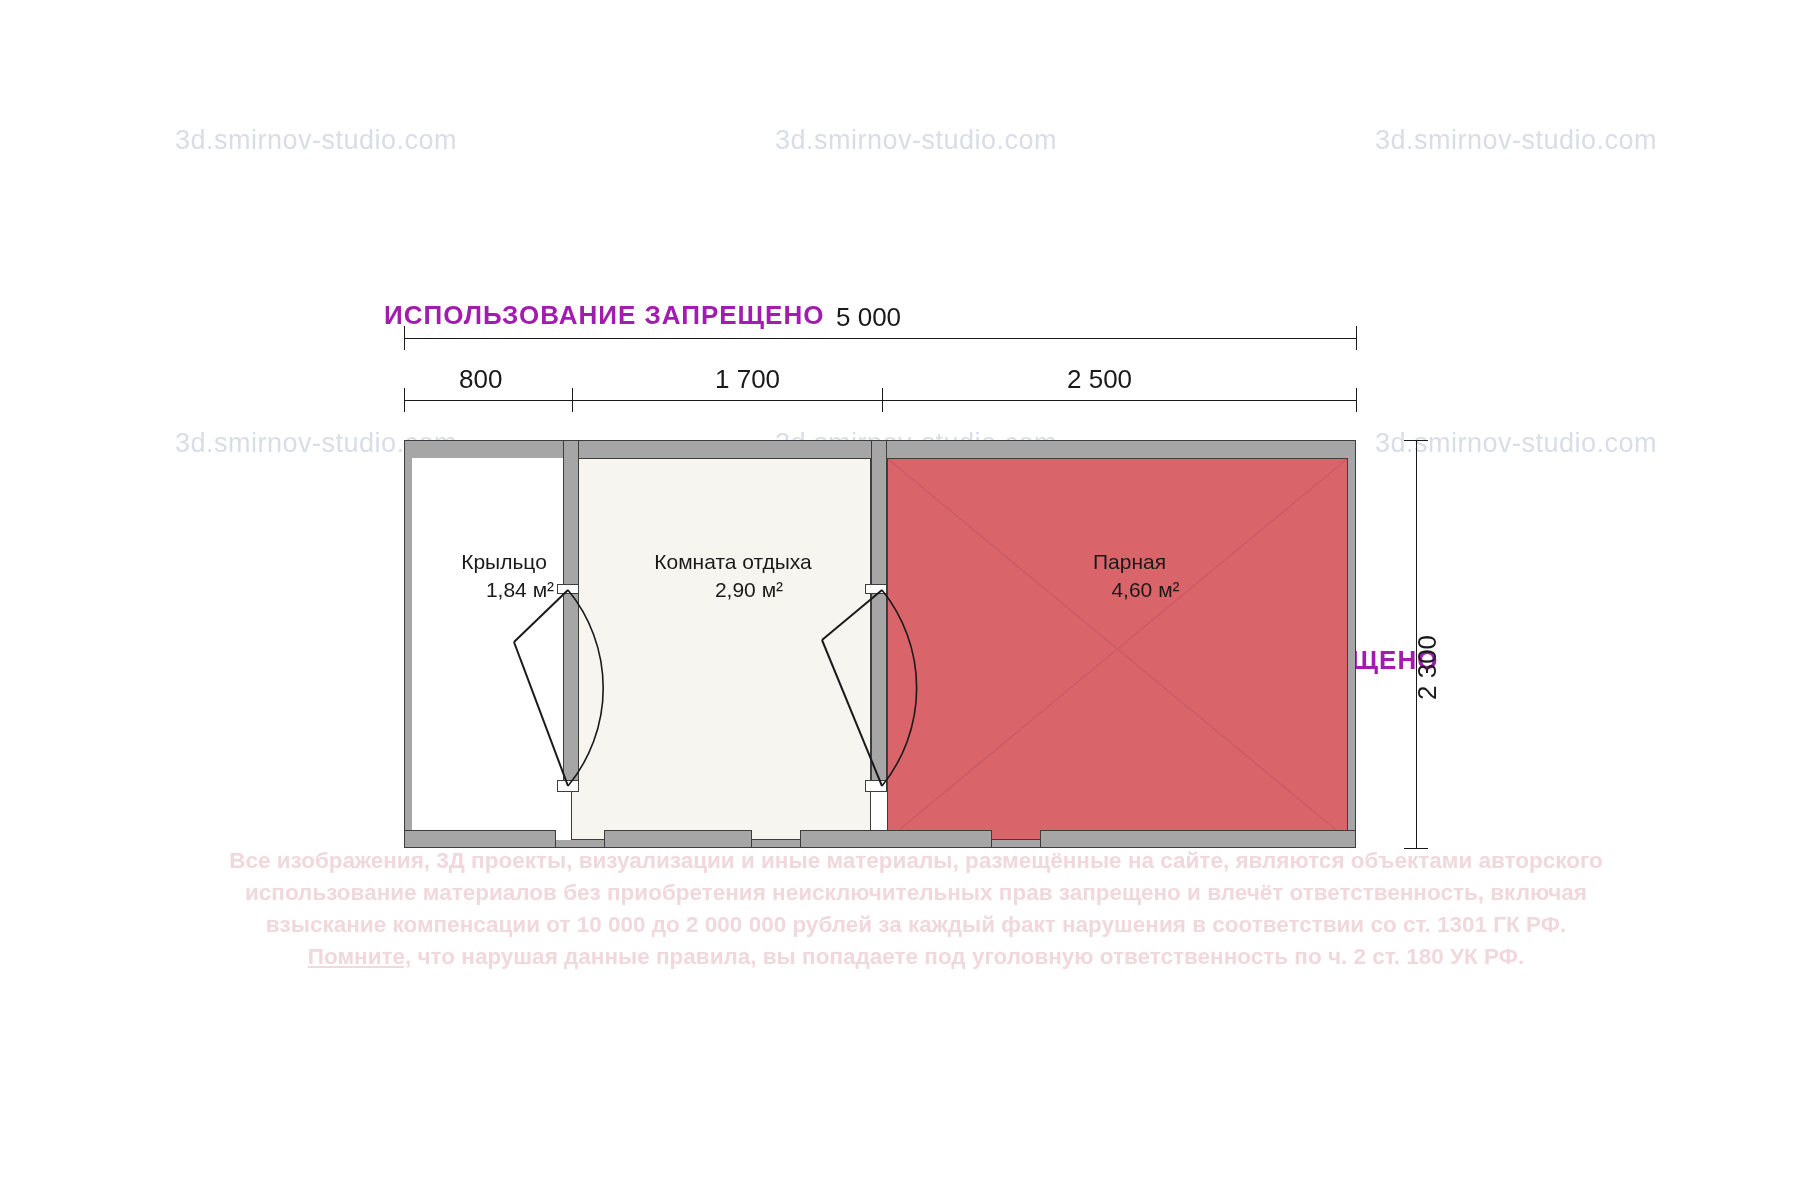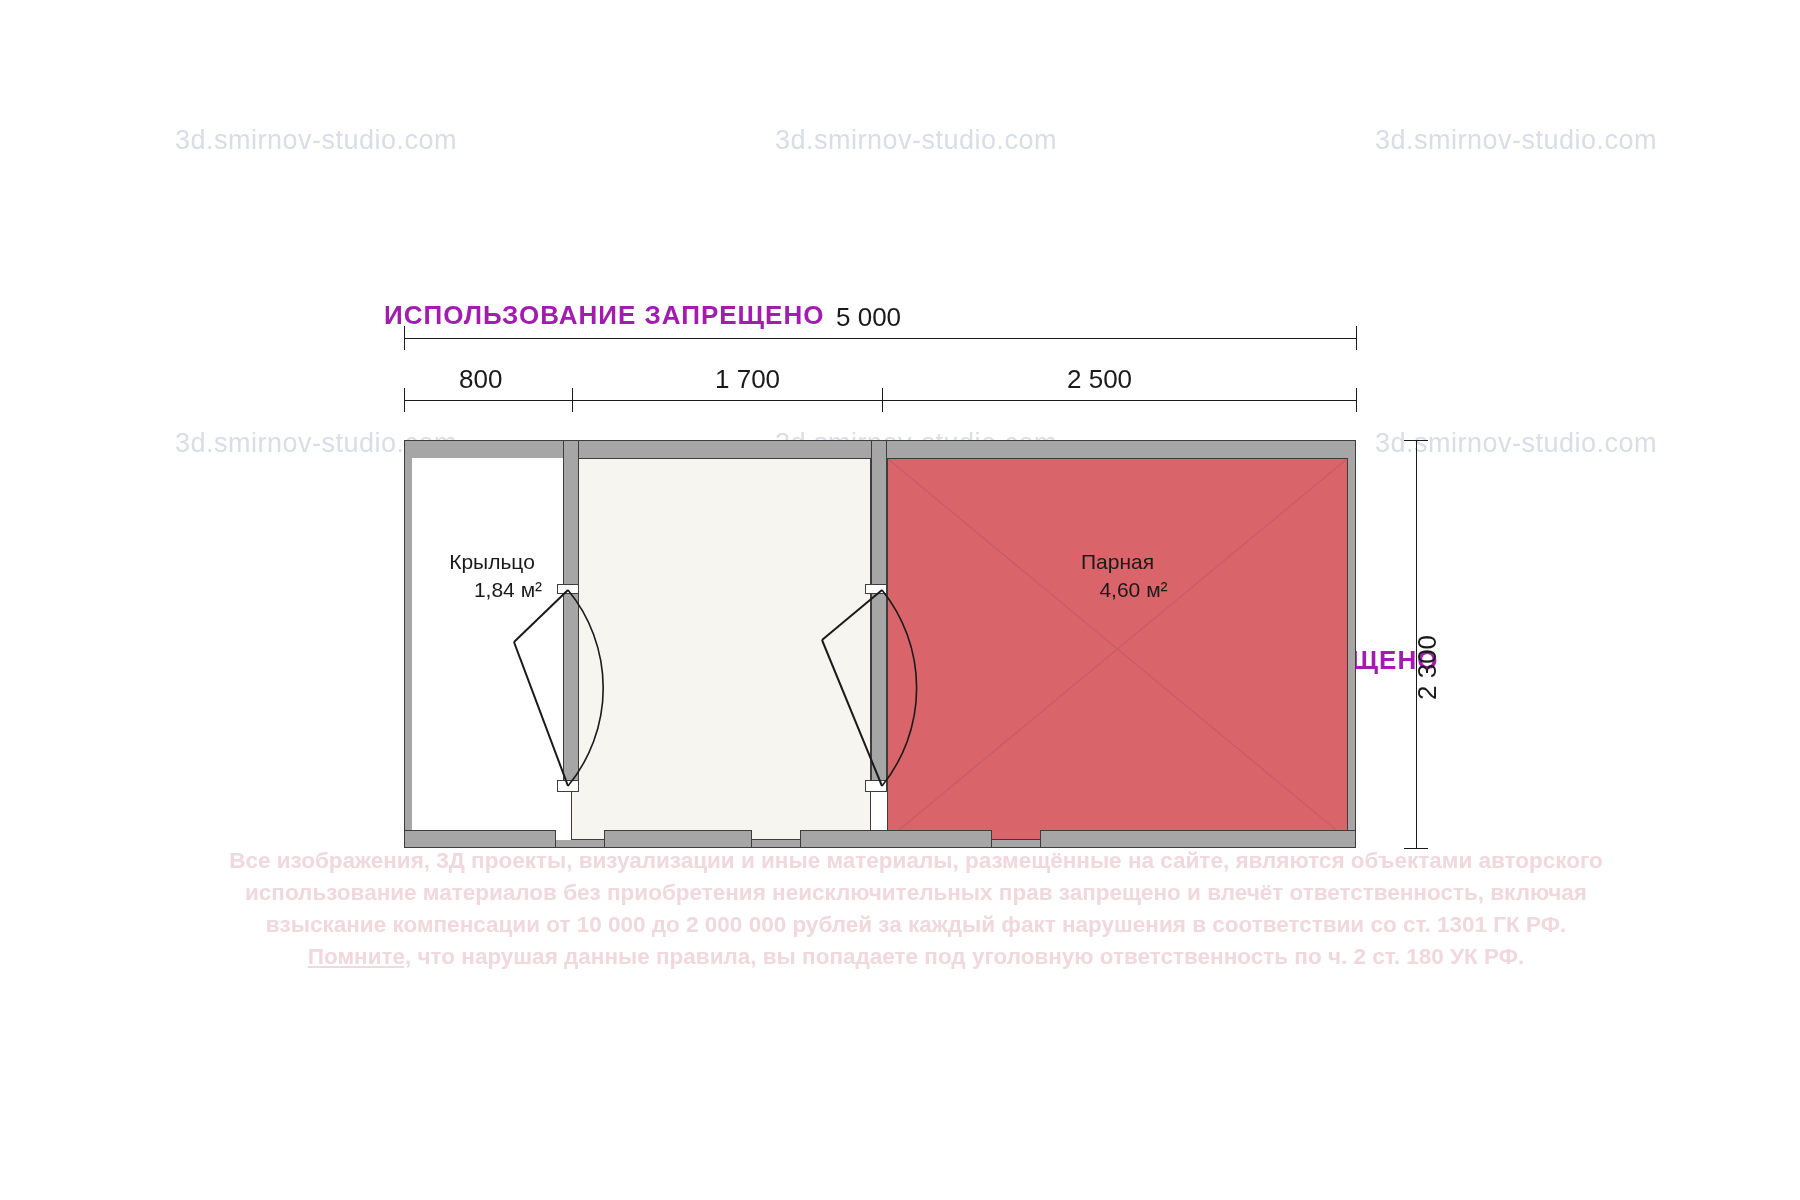--- a/index.html
+++ b/index.html
@@ -139,20 +139,21 @@
   }
 
   
   .room-label {
     position: absolute;
     text-align: center;
     line-height: 1.35;
     font-size: 21px;
     color: #1a1a1a;
     white-space: nowrap;
+    margin-left: 12px;
   }
   .room-label .area { display: block; font-size: 21px; padding-left: 32px; }
 
   
   .dim-line {
     position: absolute;
     background: #1a1a1a;
   }
   .dim-h { height: 1.4px; }
   .dim-v { width: 1.4px; }
@@ -278,20 +279,24 @@
       <path d="M 88 10 L 28 60" stroke="#1a1a1a" stroke-width="2" fill="none"></path>
       <path d="M 28 60 L 88 206" stroke="#1a1a1a" stroke-width="2" fill="none"></path>
       <path d="M 88 10 A 156 156 0 0 1 88 206" stroke="#1a1a1a" stroke-width="1.6" fill="none"></path>
     </svg>
 
     <div class="room-label" style="left:8px; top:108px; width:160px;">
       <span>Крыльцо</span>
       <span class="area">1,84 м²</span>
     </div>
 
+    <div class="room-label" style="left:167px; top:108px; width:300px;">
+      <span>Комната отдыха</span>
+      <span class="area">2,90 м²</span>
+    </div>
 
     <div class="room-label" style="left:483px; top:108px; width:461px;">
       <span>Парная</span>
       <span class="area">4,60 м²</span>
     </div>
 
   </div>
 
   <div class="legal">
     <div>Все изображения, 3Д проекты, визуализации и иные материалы, размещённые на сайте, являются объектами авторского</div>

